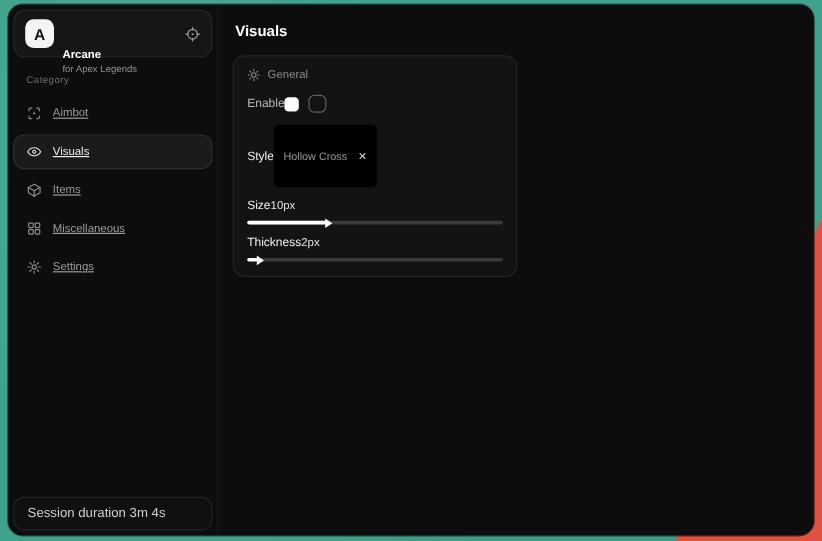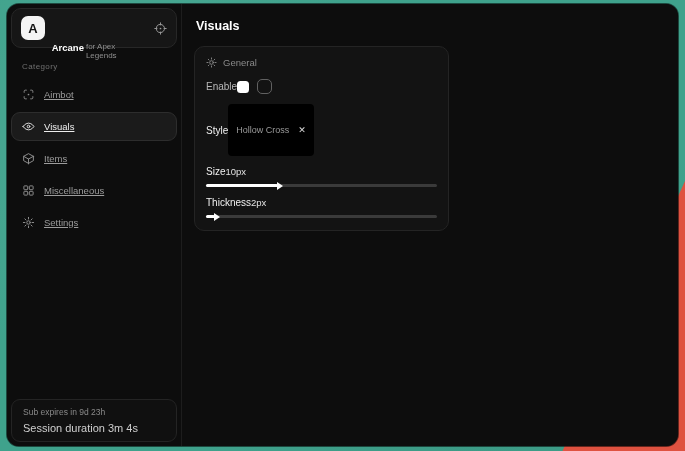--- a/index.html
+++ b/index.html
@@ -44,21 +44,21 @@
     display: flex; align-items: center;
     padding: 0 9px; gap: 7px;
     flex: 0 0 auto;
   }
   .logo {
     width: 24px; height: 24px; border-radius: 7px;
     background: #f4f4f4; color: #141414;
     font-weight: bold; font-size: 13px;
     display: flex; align-items: center; justify-content: center;
   }
-  .app-titles { display: flex; gap: 2px; margin-top: 46px; }
+  .app-titles { display: flex; flex-direction: column; gap: 2px; margin-top: 46px; }
   .app-title { font-size: 9.5px; font-weight: 700; color: #ffffff; }
   .app-sub   { font-size: 8px; color: #8f8f8f; }
   .target-btn { margin-left: auto; color: #9a9a9a; display: flex; }
   .category {
     font-size: 8px; color: #6f6f6f;
     margin: 14px 0 7px 11px; letter-spacing: 0.4px;
   }
   .side-item {
     display: flex; align-items: center; gap: 9px;
     padding: 7px 10px; margin: 1.5px 0;
@@ -94,21 +94,21 @@
     padding: 3px; gap: 2px;
   }
   .tab {
     font-size: 9.5px; color: #8d8d8d;
     padding: 4px 9px; border-radius: 5px;
     white-space: nowrap; cursor: default;
   }
   .tab.selected { background: #2b2b2b; color: #f2f2f2; font-weight: 600; }
   .card {
     margin-top: 4px;
-    width: 255px;
+    width: 237px;
     background: #131313;
     border: 1px solid #242424;
     border-radius: 10px;
     padding: 10px 11px 11px;
   }
   .card-header {
     display: flex; align-items: center; gap: 6px;
     color: #8a8a8a; font-size: 9.5px;
     margin-bottom: 11px;
   }
@@ -213,21 +213,20 @@
       <span class="icn">
         <svg width="13" height="13" viewBox="0 0 24 24" fill="none" stroke="currentColor" stroke-width="1.8" stroke-linecap="round">
           <circle cx="12" cy="12" r="3.2"></circle>
           <path d="M12 2.5v3M12 18.5v3M2.5 12h3M18.5 12h3M5.3 5.3l2.1 2.1M16.6 16.6l2.1 2.1M18.7 5.3l-2.1 2.1M7.4 16.6l-2.1 2.1"></path>
         </svg>
       </span>
       <span>Settings</span>
     </div>
 
     <div class="side-footer">
-      <div class="foot-line1">Sub expires in 9d 23h</div>
       <div class="foot-line2">Session duration 3m 4s</div>
     </div>
   </div>
 
   <div class="main">
 
     <div class="main-title">Visuals</div>
 
 
     <div class="card">

